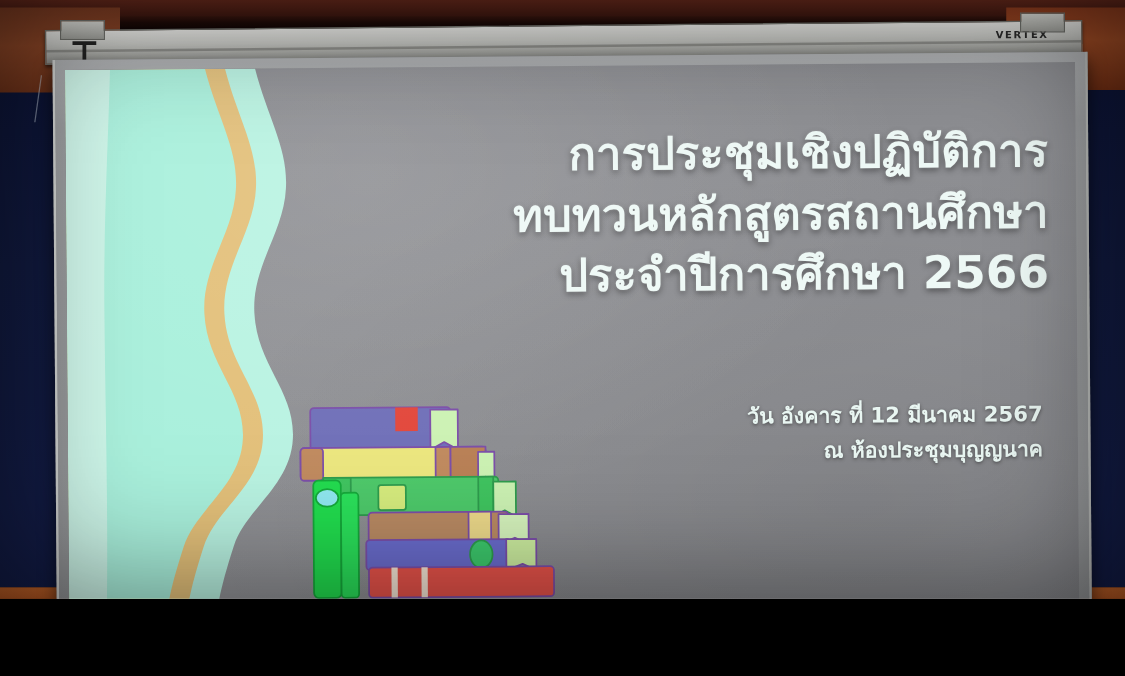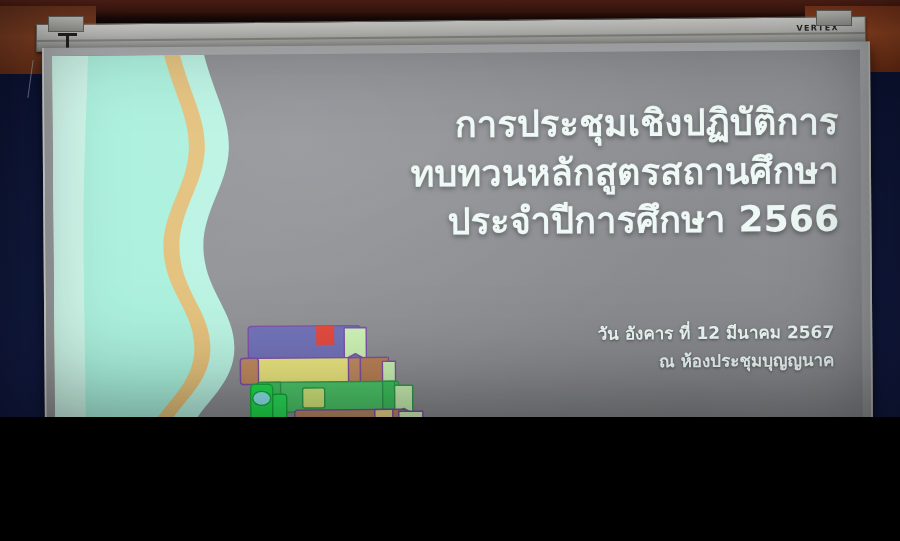--- a/index.html
+++ b/index.html
@@ -2,21 +2,21 @@
 <html><head>
 <meta charset="utf-8">
 <style>
   * { margin:0; padding:0; box-sizing:border-box; }
   html,body{ background:#000; }
   body{
     width:900px; height:541px;
     font-family:"DejaVu Sans","Liberation Sans",sans-serif;
     overflow:hidden; position:relative;
   }
-  #scene{ position:absolute; inset:0; width:900px; height:417px; overflow:hidden; }
+  #scene{ position:absolute; inset:0; width:900px; height:479px; overflow:hidden; }
 
   
   .wall-navy{
     position:absolute; left:0; top:0; width:900px; height:470px;
     background:linear-gradient(180deg,#0b1233 0%,#111a3f 45%,#16205079 100%);
     background-color:#111a42;
   }
   .beam-top{
     position:absolute; left:0; top:0; width:900px; height:26px;
     background:linear-gradient(180deg,#5a2217 0%,#4a1d14 35%,#1c0a07 70%,#0a0404 100%);

